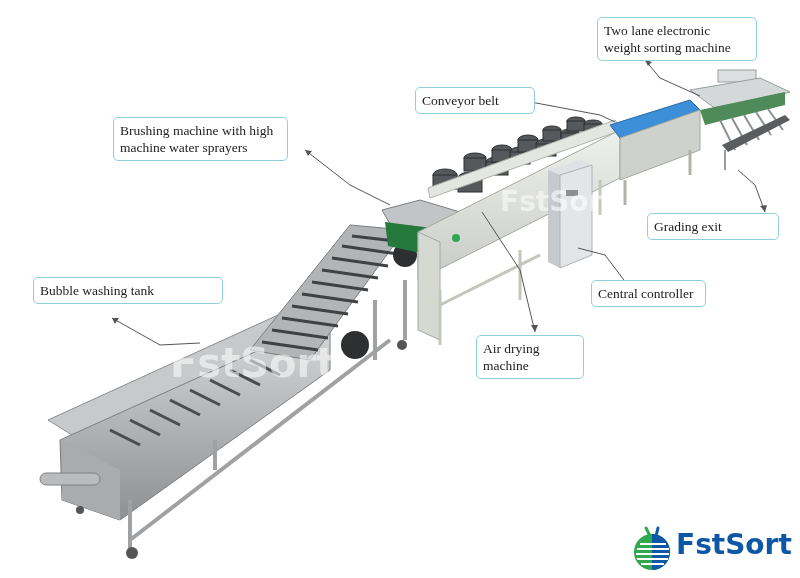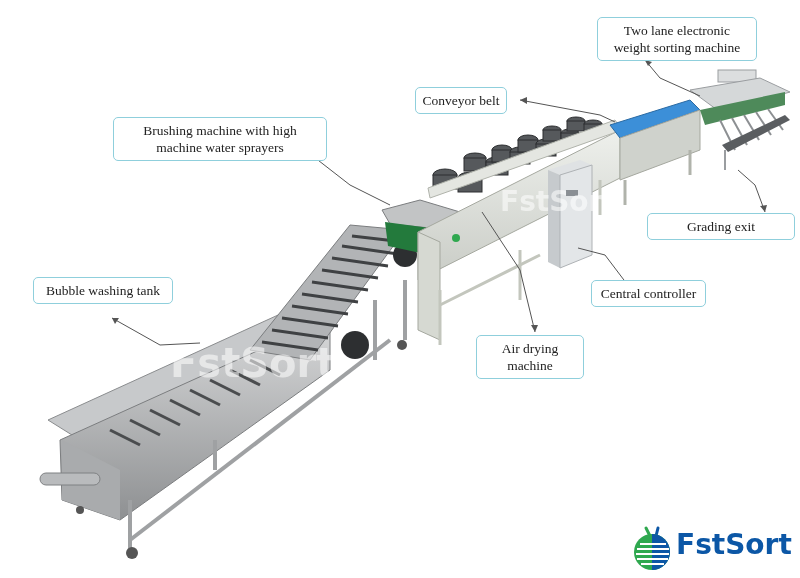--- a/index.html
+++ b/index.html
@@ -2,21 +2,21 @@
 <html><head>
 <meta charset="utf-8">
 <style>
   html, body { margin:0; padding:0; background:#ffffff; }
   body { width:800px; height:578px; position:relative; overflow:hidden;
          font-family:"DejaVu Serif", "Liberation Serif", serif; }
   .stage { position:absolute; left:0; top:0; width:800px; height:578px; }
   svg.machine { position:absolute; left:0; top:0; }
   .callout { position:absolute; box-sizing:border-box; background:#ffffff;
              border:1.5px solid #8fcfdc; border-radius:5px;
-             color:#222; font-size:13.5px; line-height:17px; text-align:center;
+             color:#222; font-size:13.5px; line-height:17px; text-align:left;
              padding:4px 6px; font-family:"Liberation Serif","DejaVu Serif",serif; }
   .callout span { display:block; }
   .logo { position:absolute; left:628px; top:520px; width:170px; height:52px; }
   .logo-text { position:absolute; left:48px; top:8px; font-family:"DejaVu Sans","Liberation Sans",sans-serif;
                font-weight:bold; font-size:28px; color:#0c57a6; letter-spacing:0px; }
   .watermark { position:absolute; font-family:"DejaVu Sans","Liberation Sans",sans-serif;
                font-size:40px; color:rgba(255,255,255,0.55); font-weight:bold; pointer-events:none; }
 </style>
 </head>
 <body>
@@ -175,34 +175,34 @@
   </svg>
 
   <div class="watermark" style="left:170px;top:340px;">FstSort</div>
   <div class="watermark" style="left:500px;top:185px;font-size:28px;">FstSort</div>
 
   <div class="callout" style="left:597px;top:17px;width:160px;">
     <span>Two lane electronic</span>
     <span>weight sorting machine</span>
   </div>
 
-  <div class="callout" style="left:415px;top:87px;width:92px;">
+  <div class="callout" style="left:415px;top:87px;width:120px;">
     <span>Conveyor belt</span>
   </div>
 
-  <div class="callout" style="left:113px;top:117px;width:214px;">
+  <div class="callout" style="left:113px;top:117px;width:175px;">
     <span>Brushing machine with high</span>
     <span>machine water sprayers</span>
   </div>
 
-  <div class="callout" style="left:33px;top:277px;width:140px;">
+  <div class="callout" style="left:33px;top:277px;width:190px;">
     <span>Bubble washing tank</span>
   </div>
 
-  <div class="callout" style="left:647px;top:213px;width:148px;">
+  <div class="callout" style="left:647px;top:213px;width:132px;">
     <span>Grading  exit</span>
   </div>
 
   <div class="callout" style="left:591px;top:280px;width:115px;">
     <span>Central controller</span>
   </div>
 
   <div class="callout" style="left:476px;top:335px;width:108px;">
     <span>Air drying machine</span>
   </div>

